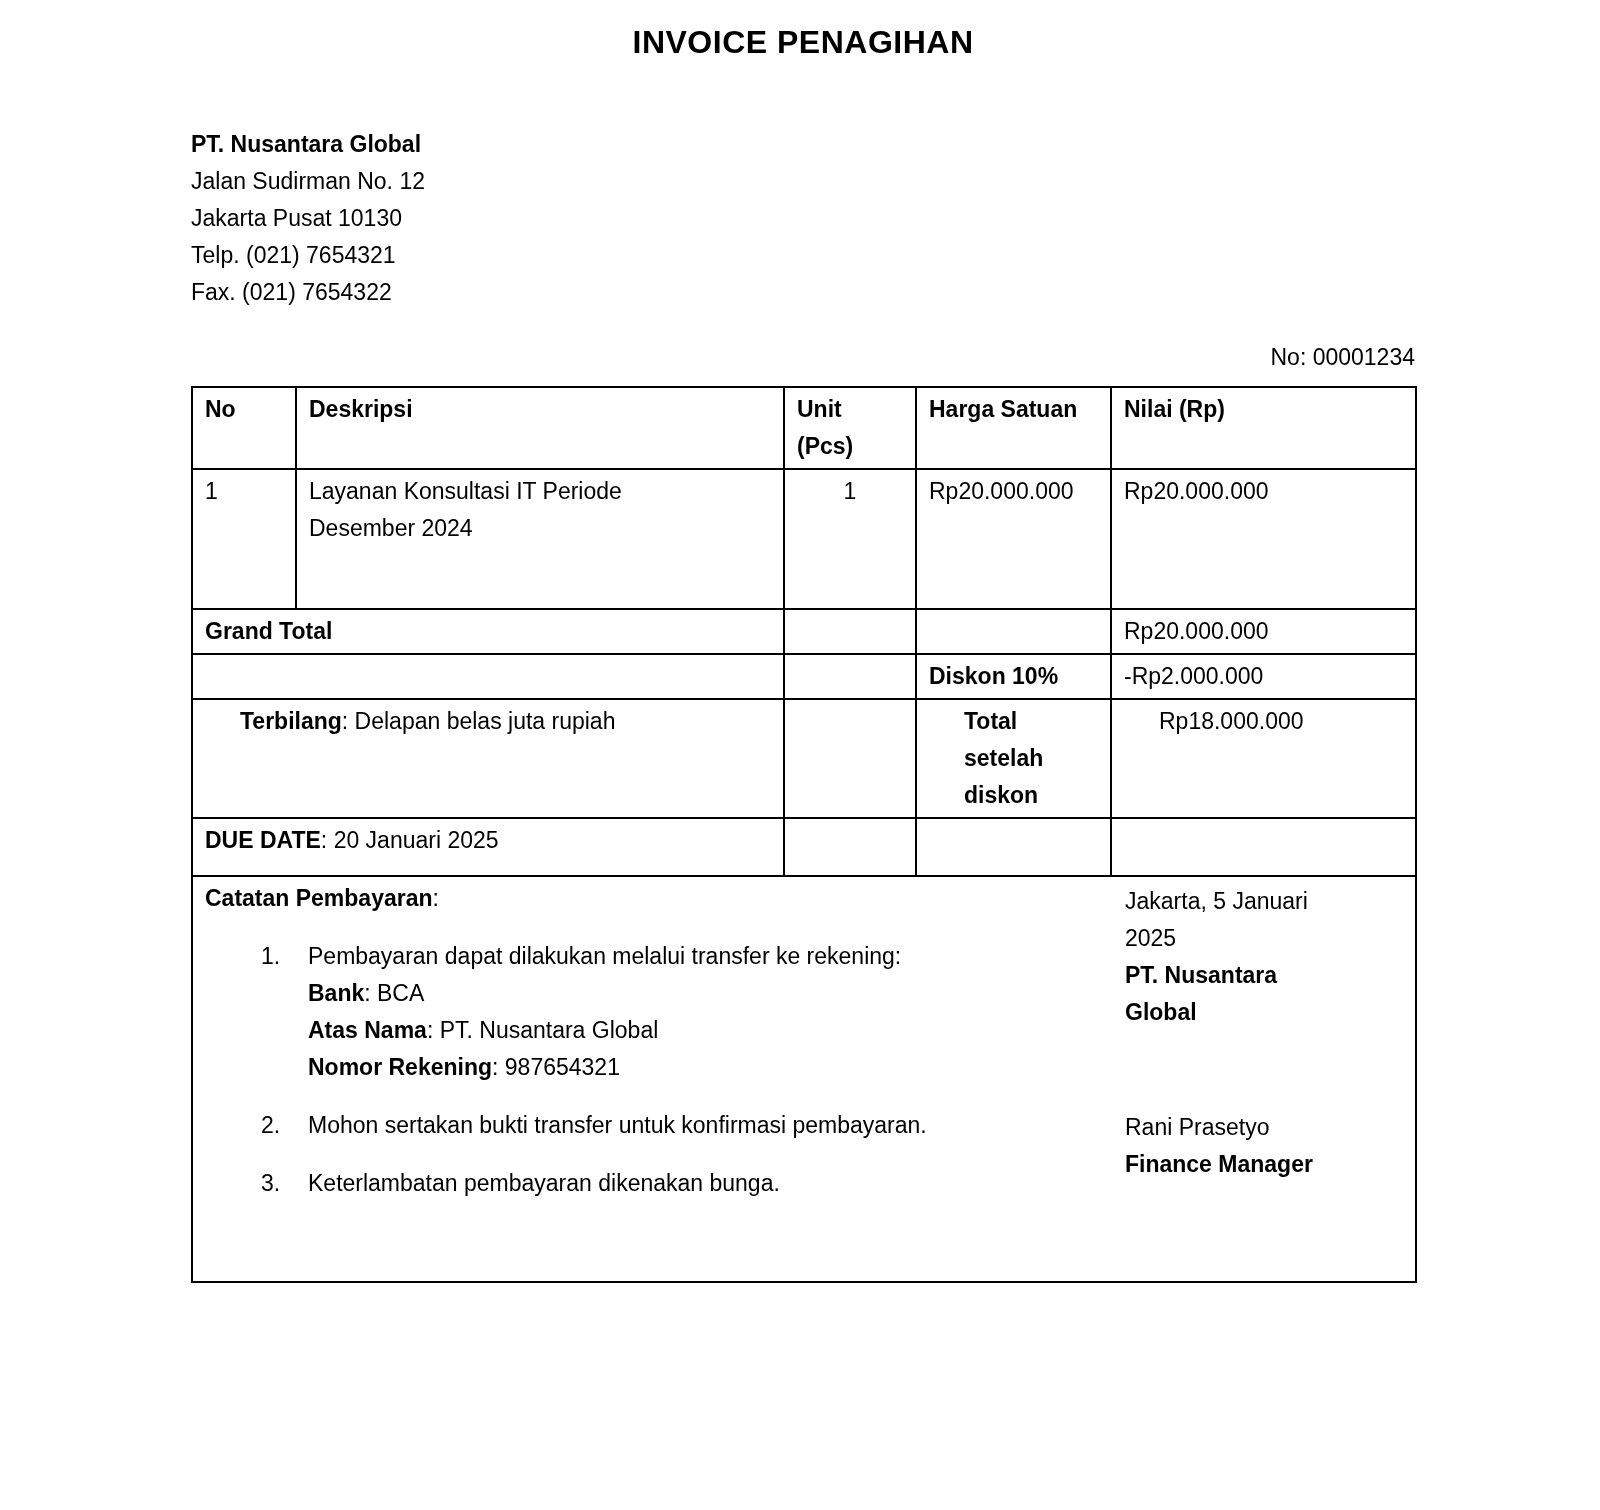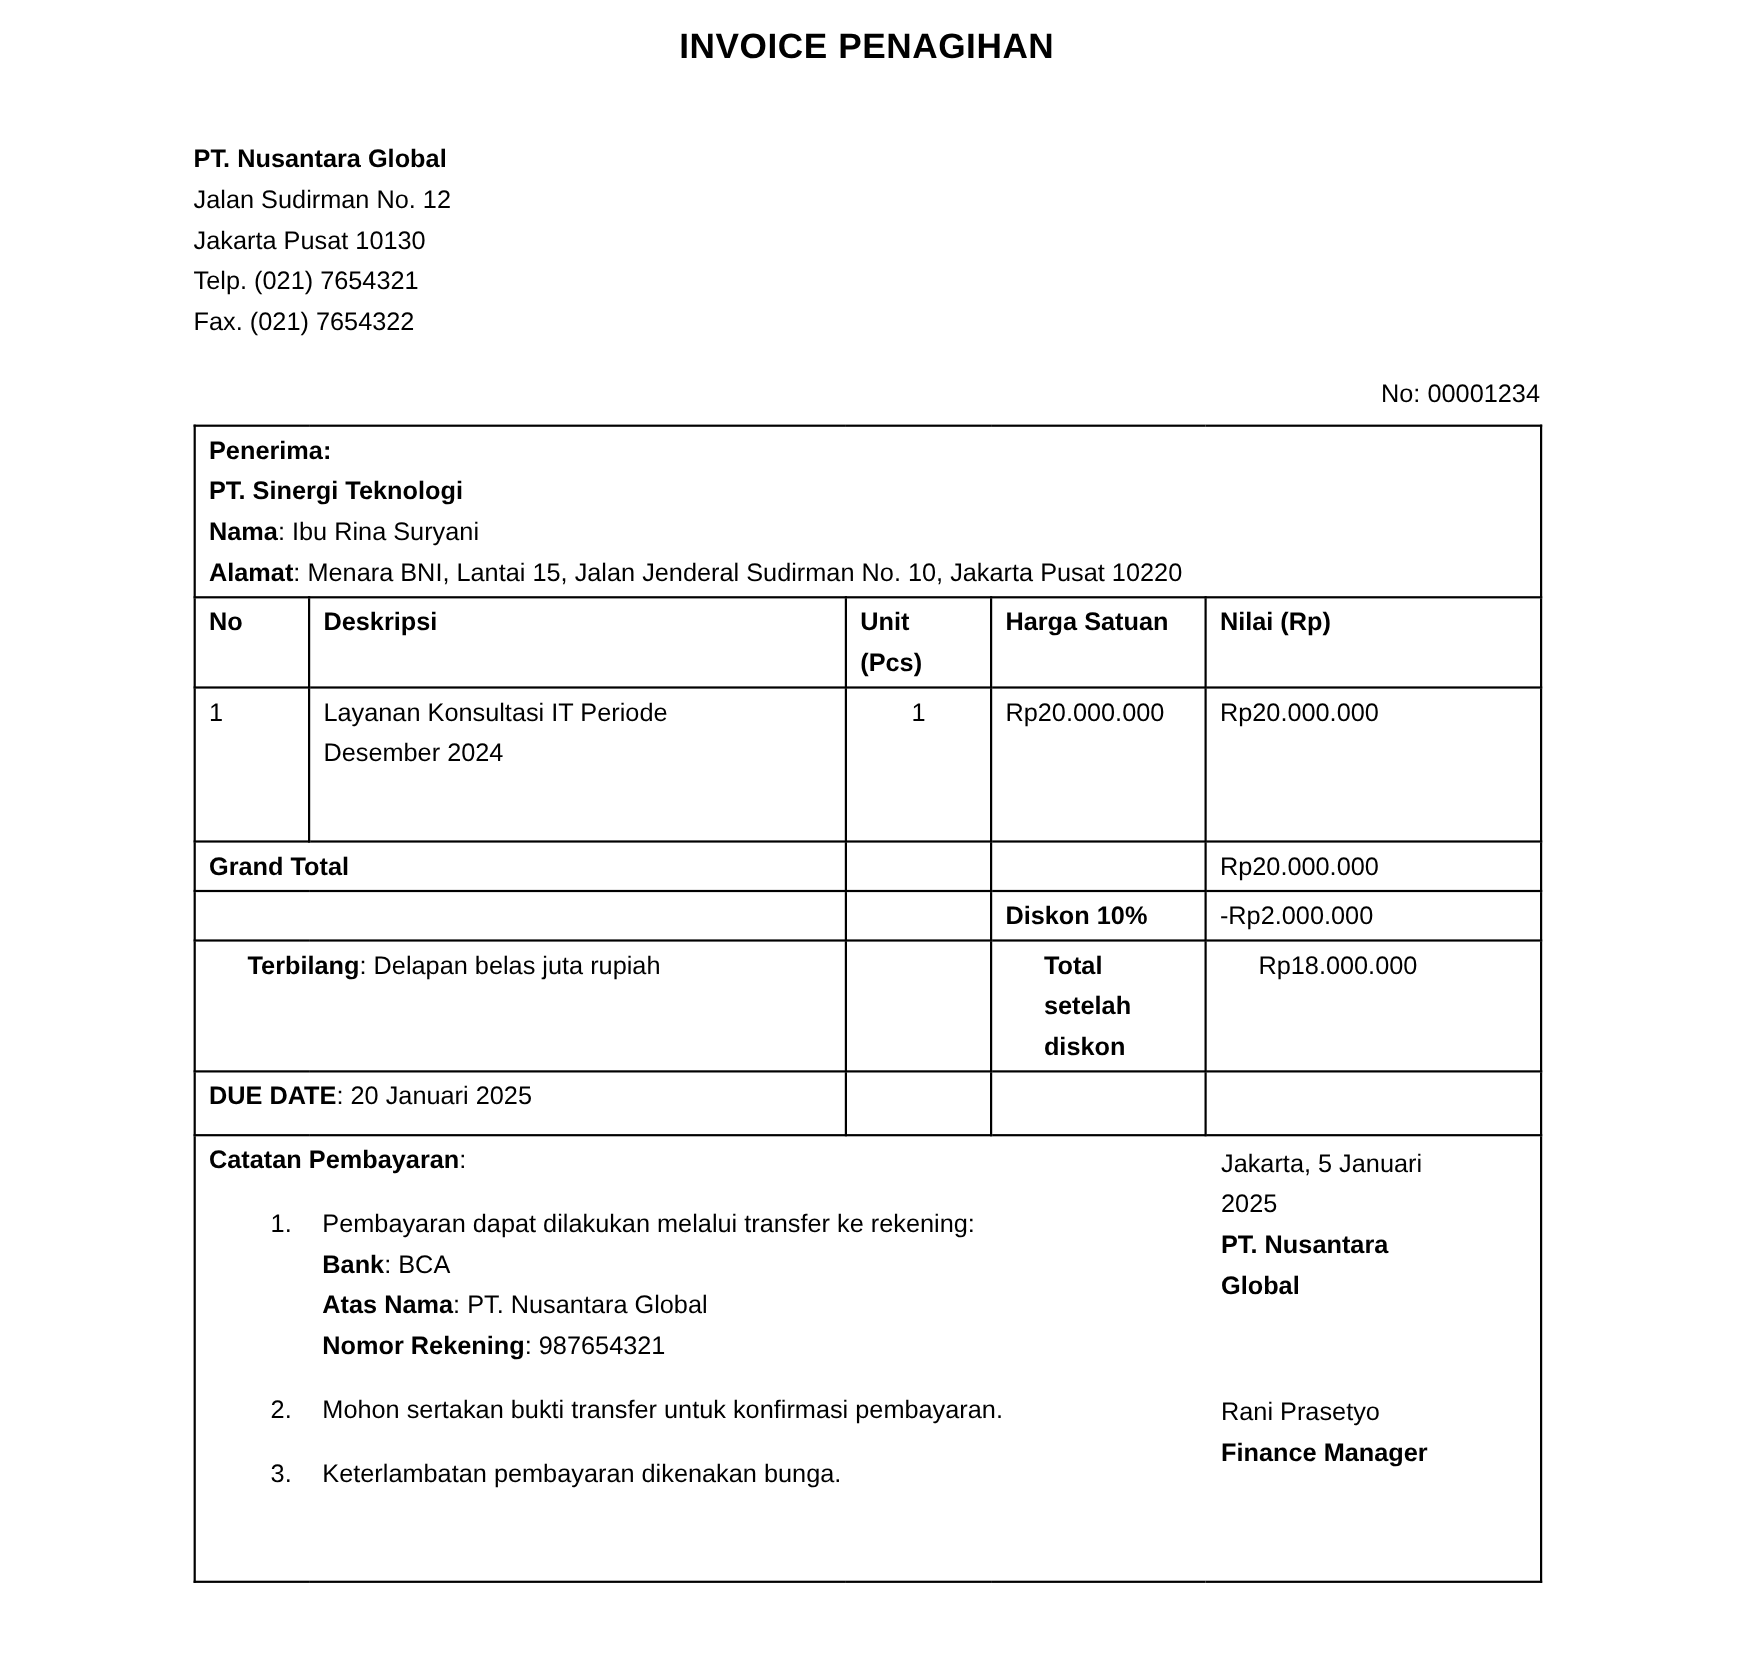--- a/index.html
+++ b/index.html
@@ -7,21 +7,21 @@
     position: relative;
     width: 1600px;
     height: 1510px;
     background: #ffffff;
     color: #000000;
     font-family: "Liberation Sans", sans-serif;
     font-size: 23px;
     line-height: 37px;
     overflow: hidden;
   }
-  .content { position: absolute; left: 176px; top: 0; width: 1224px; }
+  .content { position: absolute; left: 191px; top: 0; width: 1224px; }
   .doc-title {
     margin-top: 22px;
     text-align: center;
     font-weight: bold;
     font-size: 32px;
     line-height: 40px;
     letter-spacing: 0.5px;
   }
   .sender { margin-top: 64px; }
   .invoice-no { margin-top: 28px; text-align: right; }
@@ -86,28 +86,20 @@
     <table class="inv">
       <colgroup>
         <col style="width:104px">
         <col style="width:488px">
         <col style="width:132px">
         <col style="width:195px">
         <col style="width:305px">
       </colgroup>
 
       <tbody>
-          <tr class="r-penerima">
-        <td colspan="5">
-          <div class="b">Penerima:</div>
-          <div class="b">PT. Sinergi Teknologi</div>
-          <div><span class="b">Nama</span><span>: Ibu Rina Suryani</span></div>
-          <div><span class="b">Alamat</span><span>: Menara BNI, Lantai 15, Jalan Jenderal Sudirman No. 10, Jakarta Pusat 10220</span></div>
-        </td>
-      </tr>
 
       <tr class="r-head">
         <td class="b">No</td>
         <td class="b">Deskripsi</td>
         <td class="b"><span class="unit-head-span">Unit (Pcs)</span></td>
         <td class="b">Harga Satuan</td>
         <td class="b">Nilai (Rp)</td>
       </tr>
 
       <tr class="r-item">

